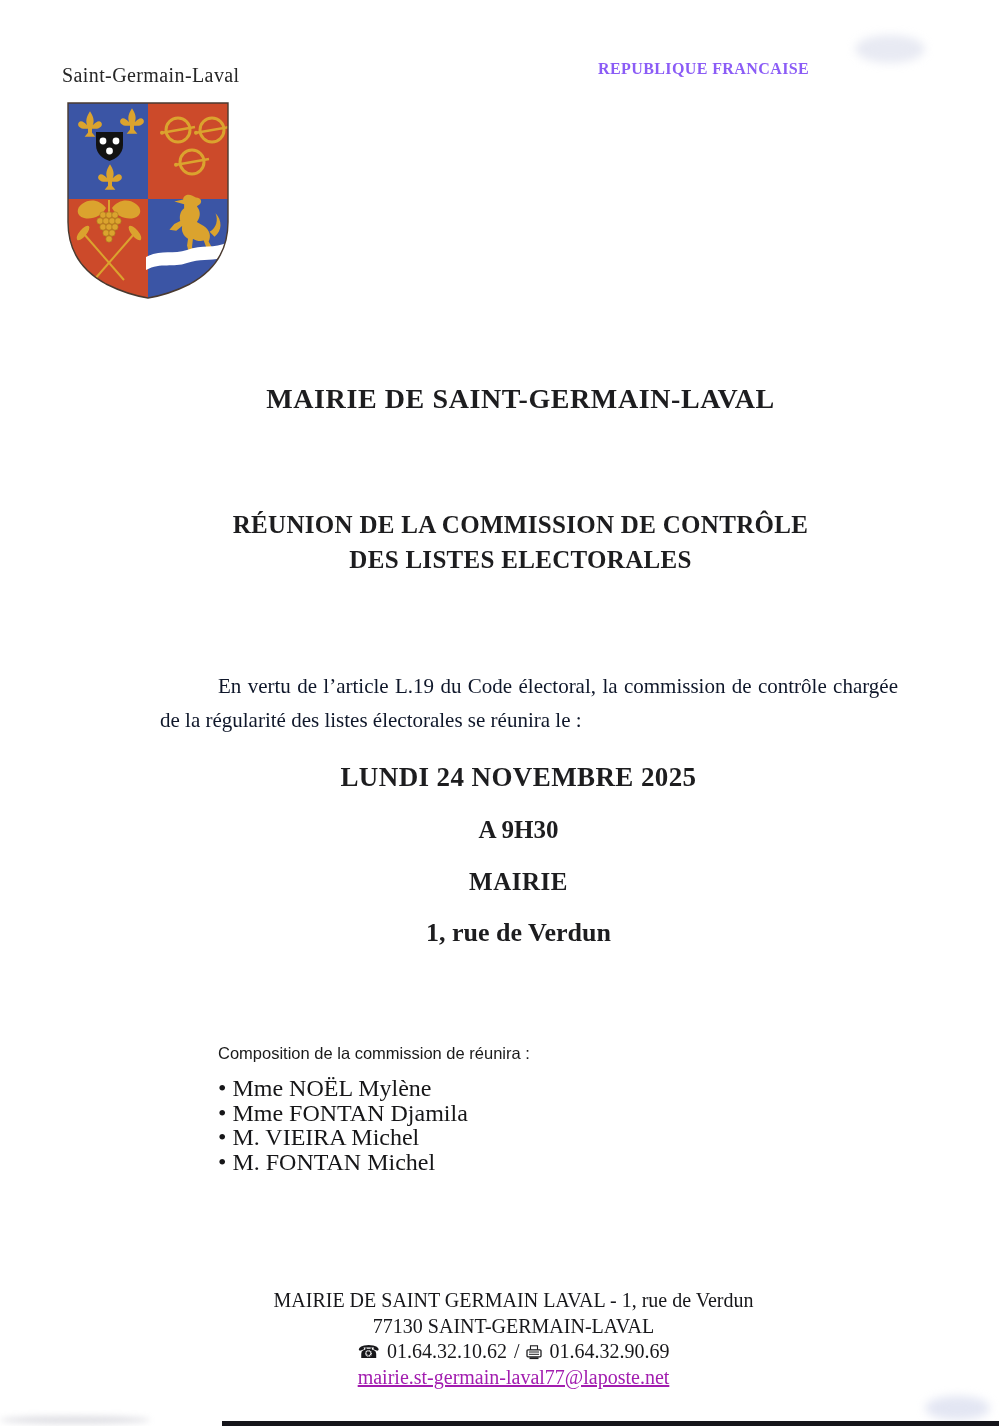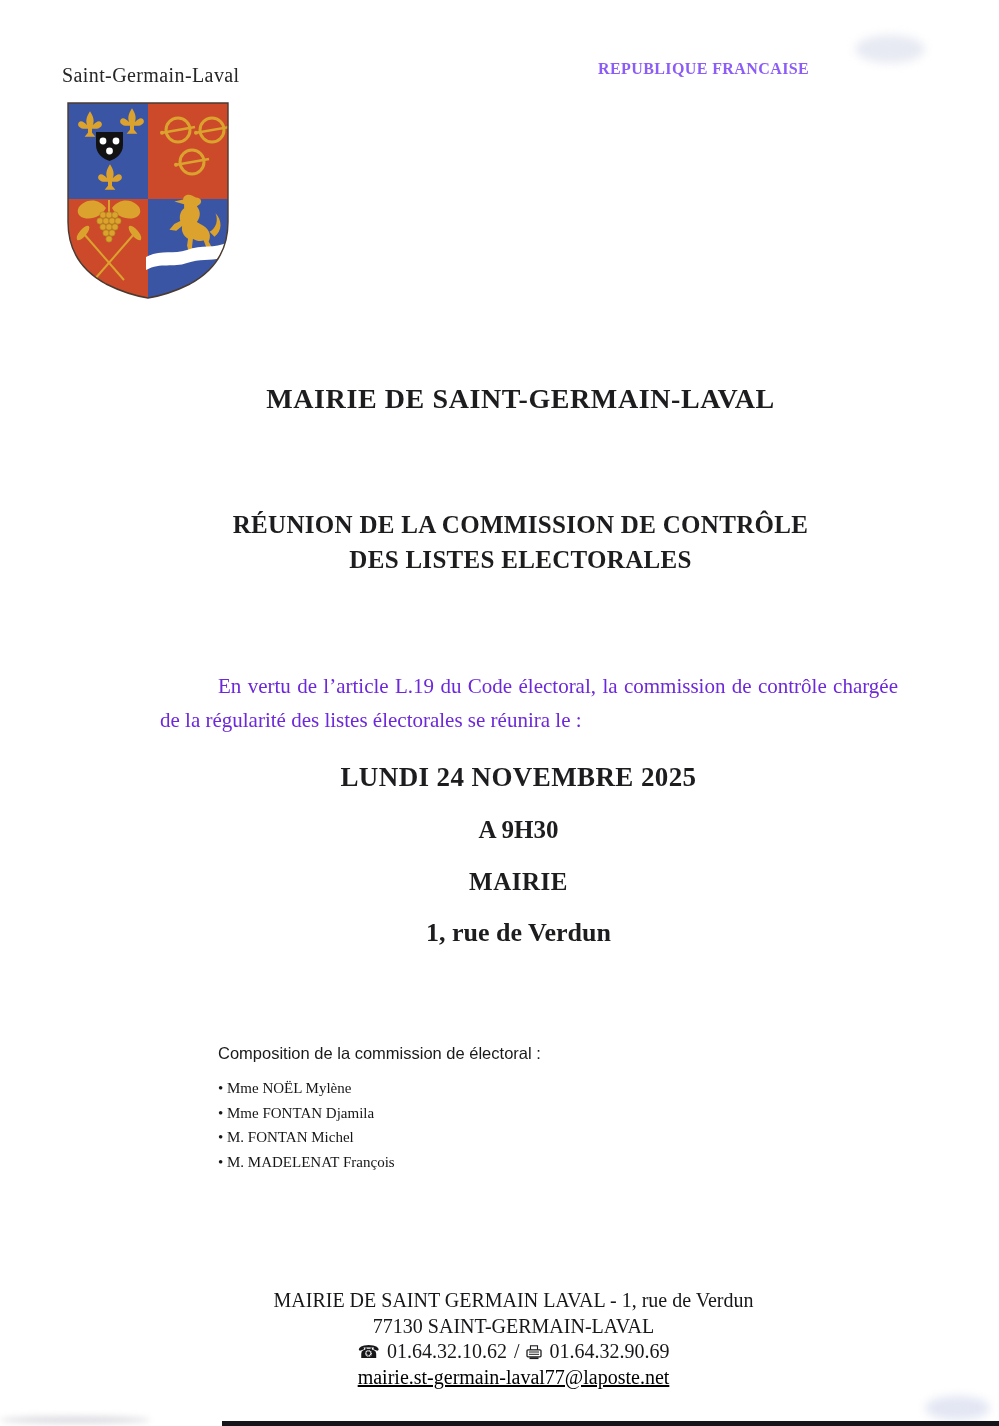--- a/index.html
+++ b/index.html
@@ -12,42 +12,42 @@
   .center{width:999px;text-align:center;}
 
   .commune{left:62px;top:64px;font-size:20px;letter-spacing:.4px;color:#262626;}
   .republic{left:598px;top:60px;font-size:16px;font-weight:bold;letter-spacing:.4px;color:#8b5cf6;}
 
   .doc-title{left:0;top:383px;padding-left:21px;font-size:28px;font-weight:bold;letter-spacing:.6px;}
   .subject{left:0;top:507px;padding-left:21px;font-size:25px;font-weight:bold;line-height:35px;letter-spacing:.3px;}
 
   .paragraph{
     left:160px;top:648px;width:738px;
-    font-size:21px;line-height:34px;text-indent:58px;text-align:justify;color:#6d28d9;font-family:Liberation Serif, serif;
+    font-size:21px;line-height:34px;text-indent:58px;text-align:justify;color:#0f172a;font-family:Liberation Serif, serif;
   }
 
   .meet{font-weight:bold;padding-left:19px;}
   .meet-date{top:762px;font-size:27px;letter-spacing:.4px;}
   .meet-time{top:816px;font-size:25px;}
   .meet-place{top:868px;font-size:25px;letter-spacing:.5px;}
   .meet-addr{top:918px;font-size:26px;}
 
   .commission-label{
     left:218px;top:1044px;
     font-family:"Liberation Sans", sans-serif;font-size:16.5px;color:#1a1a1a;
   }
   .members{left:218px;top:1076px;list-style:none;margin:0;padding:0;}
-  .members li{font-size:15px;line-height:24.5px;color:#161618;}
+  .members li{font-size:24px;line-height:24.5px;color:#161618;}
   .members li::before{content:"\2022\00a0";}
 
   .footer{left:0;top:1288px;padding-left:14px;font-size:20px;line-height:25.5px;color:#17171a;}
   .footer .tel-row{display:flex;justify-content:center;align-items:center;gap:7px;}
   .phone-glyph{font-family:"DejaVu Sans", sans-serif;font-size:18px;line-height:1;}
   .fax-glyph{display:inline-block;position:relative;top:1px;}
-  .email a{color:#000000;}
+  .email a{color:#a21caf;}
 
   .artifact-bar{left:222px;top:1421px;width:777px;height:5px;background:#15151a;}
   .smudge{border-radius:50%;filter:blur(5px);background:rgba(190,196,222,.35);}
   .smudge.s1{left:855px;top:35px;width:70px;height:28px;}
   .smudge.s2{left:925px;top:1396px;width:65px;height:24px;background:rgba(185,192,225,.4);}
   .smudge.s3{left:0px;top:1416px;width:150px;height:8px;background:rgba(150,150,165,.3);filter:blur(3px);}
 </style>
 </head>
 <body>
 
@@ -137,26 +137,26 @@
   <div>DES LISTES ELECTORALES</div>
 </div>
 
 <p class="abs paragraph">En vertu de l’article L.19 du Code électoral, la commission de contrôle chargée de la régularité des listes électorales se réunira le :</p>
 
 <div class="abs center meet meet-date">LUNDI 24 NOVEMBRE 2025</div>
 <div class="abs center meet meet-time">A 9H30</div>
 <div class="abs center meet meet-place">MAIRIE</div>
 <div class="abs center meet meet-addr">1, rue de Verdun</div>
 
-<div class="abs commission-label">Composition de la commission de électoral :</div>
+<div class="abs commission-label">Composition de la commission de réunira :</div>
 <ul class="abs members">
   <li>Mme NOËL Mylène</li>
   <li>Mme FONTAN Djamila</li>
+  <li>M. VIEIRA Michel</li>
   <li>M. FONTAN Michel</li>
-  <li>M. MADELENAT François</li>
 </ul>
 
 <div class="abs center footer">
   <div>MAIRIE DE SAINT GERMAIN LAVAL - 1, rue de Verdun</div>
   <div>77130 SAINT-GERMAIN-LAVAL</div>
   <div class="tel-row">
     <span class="phone-glyph">☎</span>
     <span>01.64.32.10.62</span>
     <span>/</span>
     <svg class="fax-glyph" width="16" height="15" viewBox="0 0 16 15">

